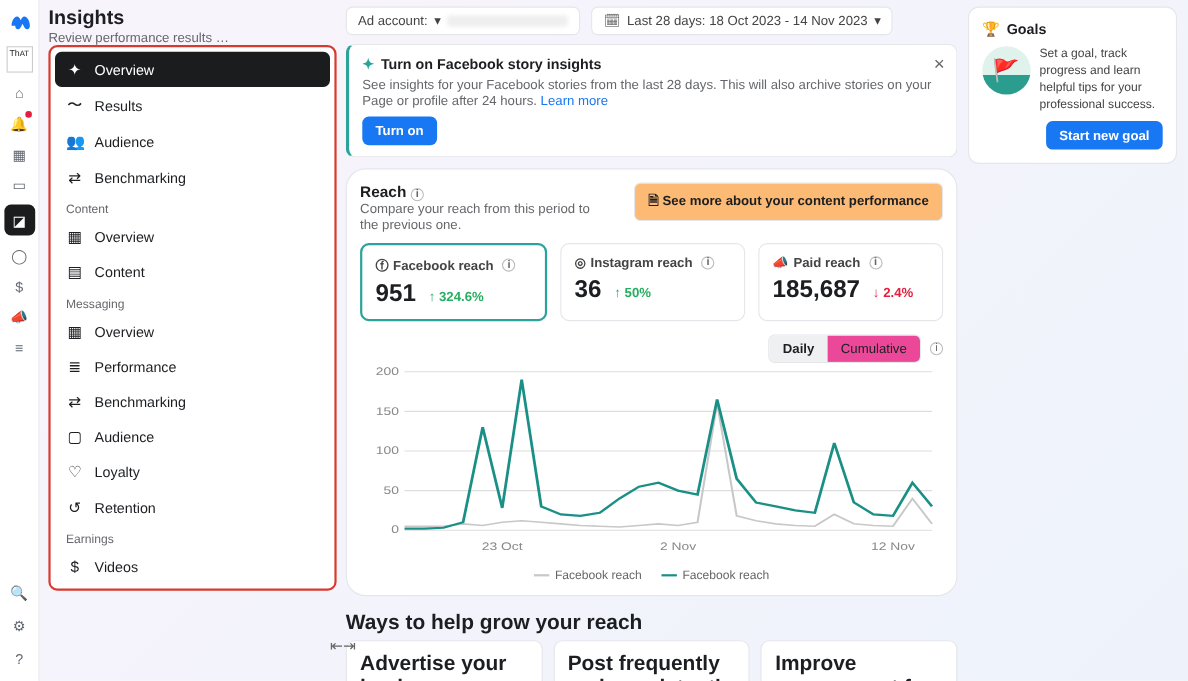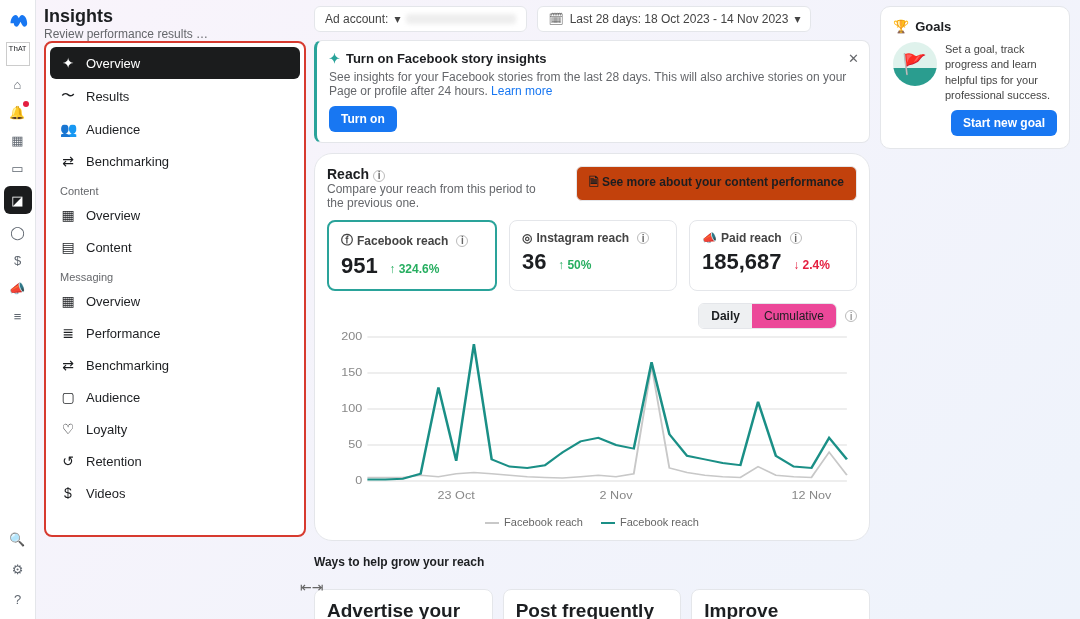--- a/index.html
+++ b/index.html
@@ -63,21 +63,21 @@
 
   .banner {
     background:#fff; border:1px solid var(--border); border-left:3px solid #2aa39a;
     border-radius:8px; padding:10px 12px; margin-top:8px; position:relative;
   }
   .banner h4 { margin:0 0 4px; font-size:13px; display:flex; align-items:center; gap:6px;}
   .banner p { margin:0 0 8px; font-size:12px; color:var(--muted); }
   .banner a { color:var(--blue); text-decoration:none; }
   .btn { border:none; border-radius:6px; padding:6px 12px; font-size:12px; font-weight:600; cursor:pointer;}
   .btn.blue { background:var(--blue); color:#fff; }
-  .btn.gray { background:#c2410c; border:1px solid var(--border); color:#1c1e21; }
+  .btn.gray { background:#fdba74; border:1px solid var(--border); color:#1c1e21; }
   .close { position:absolute; right:10px; top:10px; cursor:pointer; color:#65676b; }
 
   .card { background:#fff; border:1px solid var(--border); border-radius:18px; padding:12px; margin-top:10px;}
   .reach-head { display:flex; justify-content:space-between; align-items:flex-start; }
   .muted { color:var(--muted); font-size:12px; }
   .info { font-size:10px; border:1px solid #bbb; border-radius:50%; width:12px; height:12px; display:inline-flex; align-items:center; justify-content:center; color:#666; margin-left:4px;}
 
   .stats { display:flex; gap:12px; margin-top:10px;}
   .stat { flex:1; border:1px solid var(--border); border-radius:8px; padding:10px 12px; }
   .stat.sel { border:2px solid #2aa39a; }
@@ -95,21 +95,21 @@
   .axis { stroke:#ddd; stroke-width:1; }
   .series1 { stroke:#c8c8c8; stroke-width:1.5; fill:none; }
   .series2 { stroke:#1a8f86; stroke-width:2; fill:none; }
   .tick { font-size:10px; fill:#888; }
   .legend { display:flex; gap:18px; justify-content:center; font-size:11px; color:#666; margin-top:4px;}
   .legend span::before{content:"";display:inline-block;width:14px;height:2px;margin-right:5px;vertical-align:middle;}
   .legend .l1::before{background:#c8c8c8;}
   .legend .l2::before{background:#1a8f86;}
 
   .grow { margin-top:14px; }
-  .grow h4{ margin:0 0 20px; font-size:12px; font-weight:700;}
+  .grow h4{ margin:0 0 4px; font-size:19px; font-weight:700;}
   .grow-row { display:flex; gap:10px;}
   .grow-card { flex:1; border:1px solid var(--border); border-radius:8px; padding:10px 12px; background:#fff;}
   .grow-card h5{ margin:0 0 6px; font-size:19px; font-weight:700;}
   .mini { font-size:11px; color:#444; display:flex; align-items:center; gap:4px;}
 
   .rightcol { width:200px; padding:6px 10px 0 0;}
   .goals { background:#fff; border:1px solid var(--border); border-radius:10px; padding:12px;}
   .goals-h { font-size:13px; font-weight:700; display:flex; align-items:center; gap:6px; margin-bottom:8px;}
   .goals-body { display:flex; gap:8px; align-items:flex-start;}
   .flag { width:44px; height:44px; border-radius:50%; background:linear-gradient(180deg,#dff2ec 60%,#2a9d8f 60%); display:flex; align-items:center; justify-content:center; font-size:20px;}
@@ -194,20 +194,21 @@
           <span>Audience</span>
         </div>
         <div class="nav-item">
           <span class="nav-ico">♡</span>
           <span>Loyalty</span>
         </div>
         <div class="nav-item">
           <span class="nav-ico">↺</span>
           <span>Retention</span>
         </div>
+        <div class="nav-sec">Earnings</div>
         <div class="nav-item">
           <span class="nav-ico">$</span>
           <span>Videos</span>
         </div>
       </div>
     <div class="collapse-ico">⇤⇥</div>
   </div>
 
   <div class="midcol">
     <div class="topbar">

